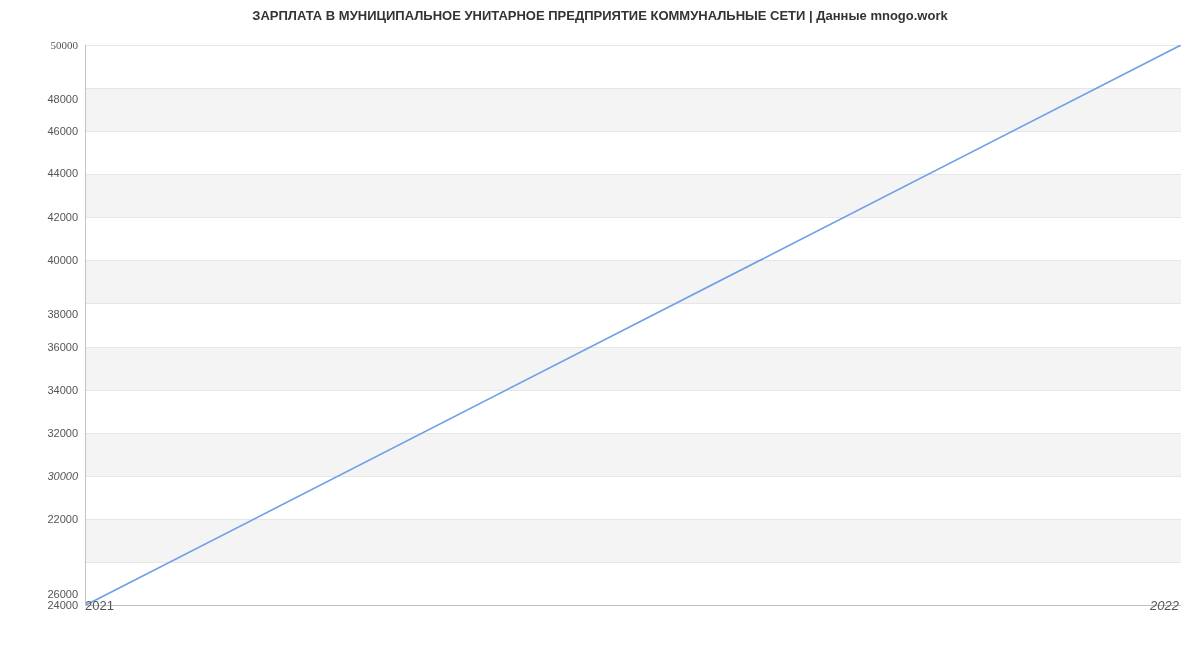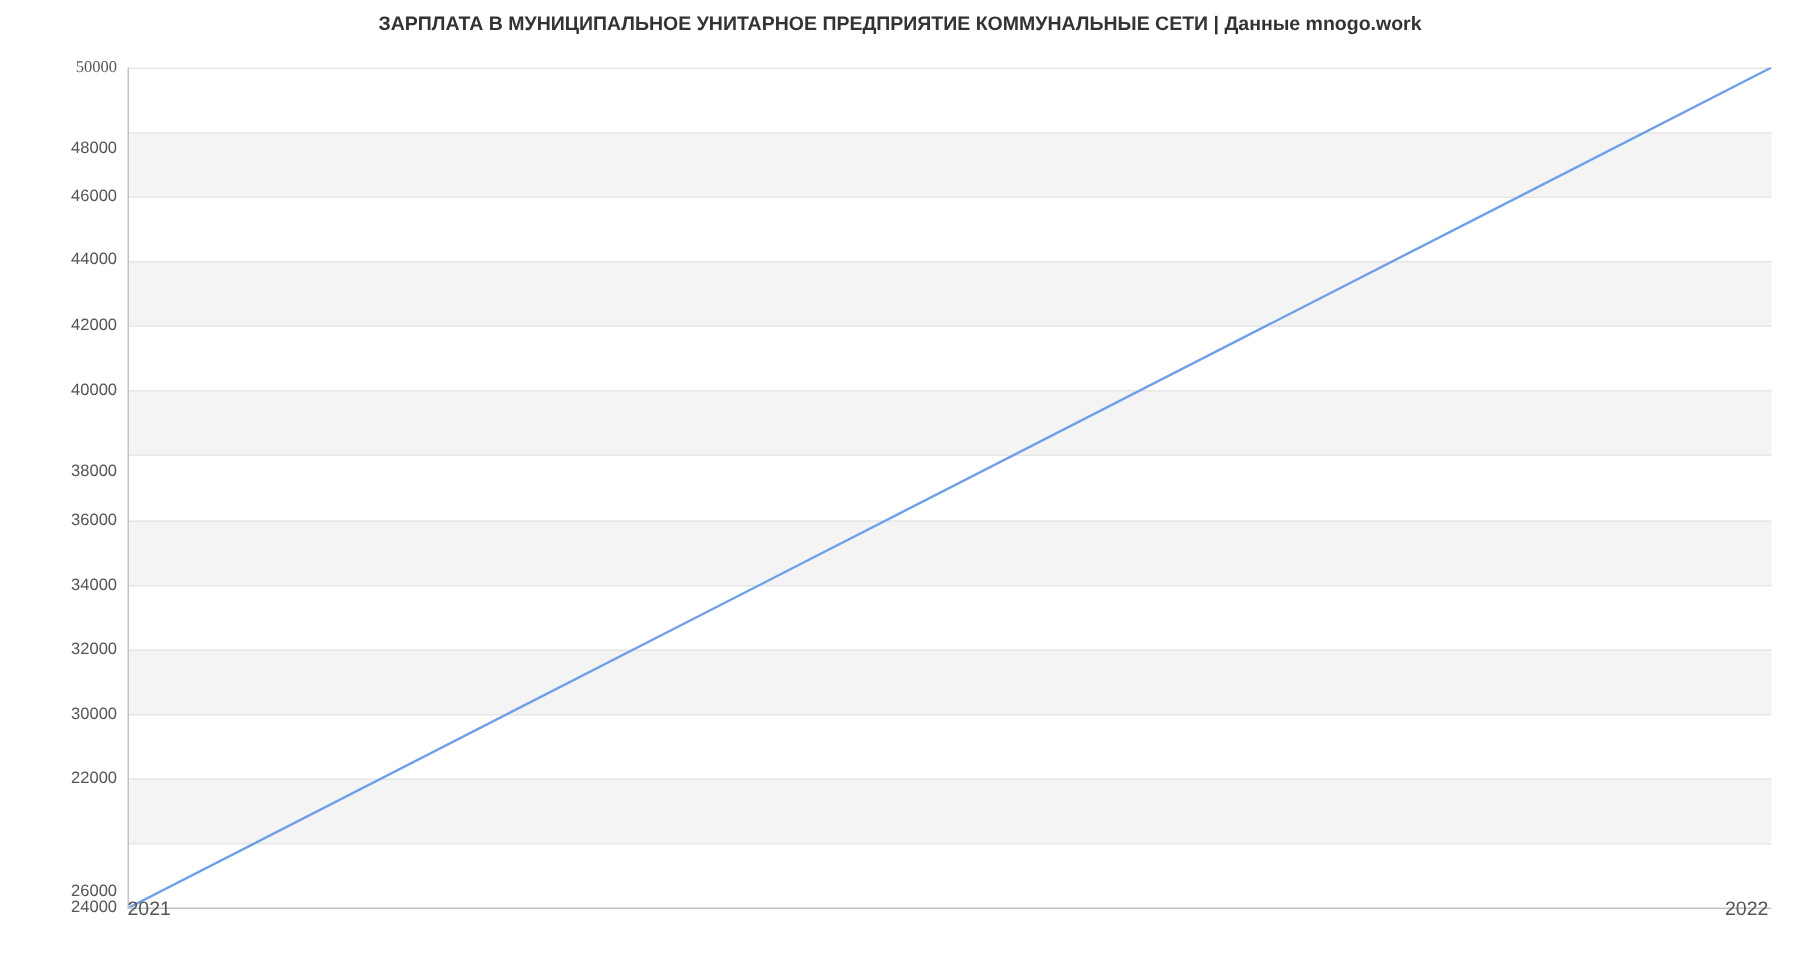--- a/index.html
+++ b/index.html
@@ -92,29 +92,29 @@
       <div class="gridline" style="top: 473.846px;"></div>
     <div class="gridline" style="top: 516.923px;"></div>
       <svg class="line" id="series-svg" width="1095" height="560">
         <path d="M0 560 L1095 0" fill="none" stroke="#6f9fe8" stroke-width="1.6"></path>
       </svg>
   </div>
   <div id="yticks">
       <div class="ytick" style="top: 605px;">24000</div>
       <div class="ytick" style="top: 594px;">26000</div>
       <div class="ytick" style="top: 518.846px;">22000</div>
-      <div class="ytick" style="top: 475.769px;">30000</div>
+      <div class="ytick" style="top: 475.769px; font-style: italic;">30000</div>
       <div class="ytick" style="top: 432.692px;">32000</div>
       <div class="ytick" style="top: 389.615px;">34000</div>
       <div class="ytick" style="top: 346.538px; text-align: center;">36000</div>
       <div class="ytick" style="top: 303.462px; margin-top: 11px;">38000</div>
       <div class="ytick" style="top: 260.385px; text-align: center;">40000</div>
       <div class="ytick" style="top: 217.308px;">42000</div>
       <div class="ytick" style="top: 173px;">44000</div>
       <div class="ytick" style="top: 131.154px;">46000</div>
       <div class="ytick" style="top: 99px;">48000</div>
       <div class="ytick" style="top: 45px; font-family: Liberation Serif, serif;">50000</div>
     </div>
   <div id="xticks">
       <div class="xtick" style="left: 85px;">2021</div>
-      <div class="xtick" style="left: 1150px;">2022</div>
+      <div class="xtick" style="left: 1150px; font-style: italic;">2022</div>
     </div>
 </div>
 
 </body></html>

